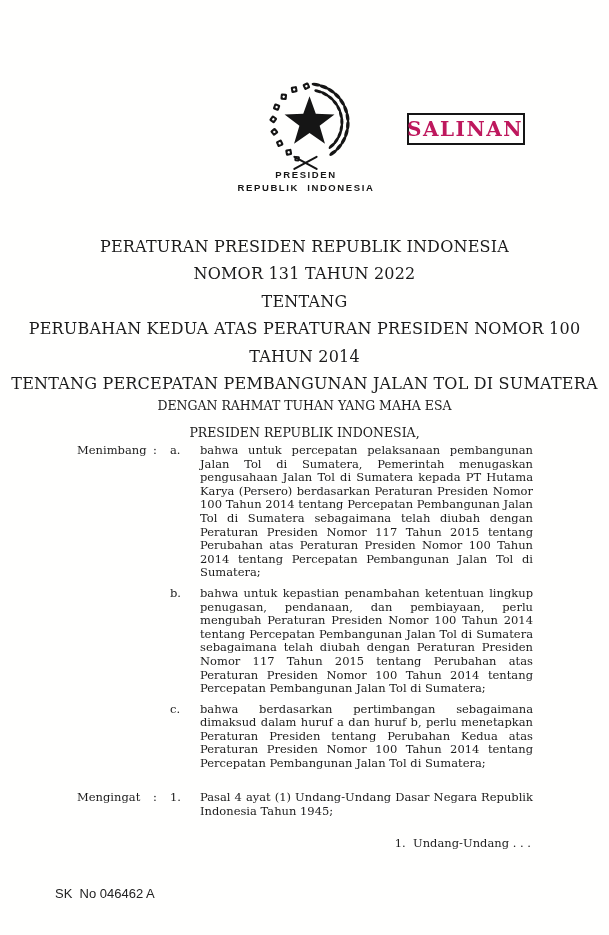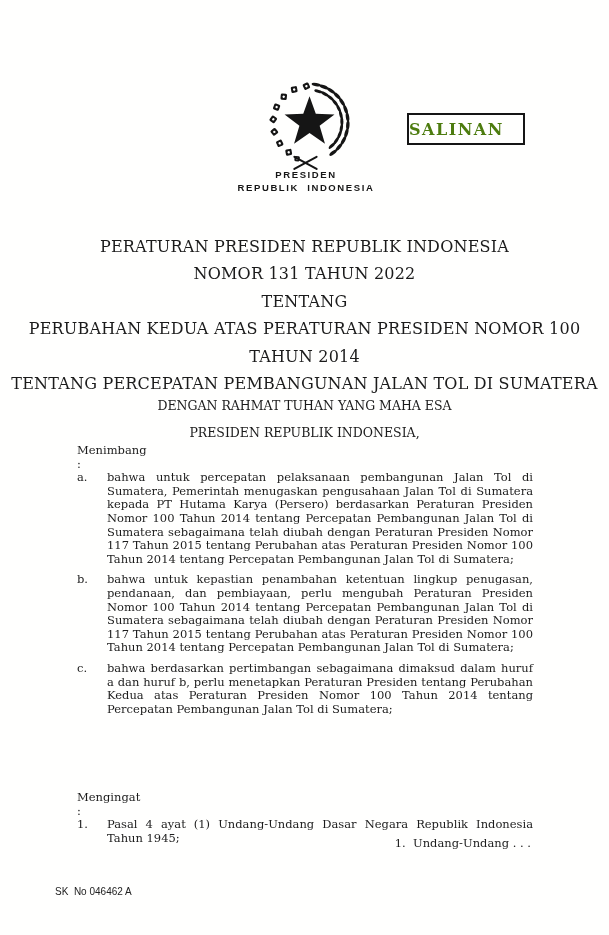--- a/index.html
+++ b/index.html
@@ -15,62 +15,62 @@
   
   .letterhead {
     position:absolute; left:0; top:169px; width:612px; text-align:center;
     font-family:"Liberation Sans", sans-serif; font-weight:bold;
     font-size:9.5px; line-height:12.5px; letter-spacing:1.6px; word-spacing:4px; color:#161616;
   }
 
   
   .salinan {
     position:absolute; left:407px; top:113px; width:114px; height:28px;
-    border:2.5px solid #151515; display:flex; align-items:center; justify-content:flex-start;
-    font-weight:bold; font-size:16px; letter-spacing:1.5px; color:#4d7c0f;
+    border:2.5px solid #151515; display:flex; align-items:center; justify-content:flex-end;
+    font-weight:bold; font-size:20px; letter-spacing:1.5px; color:#be185d;
   }
 
   
   .title-block {
     position:absolute; left:0; top:233px; width:609px; text-align:center;
     font-size:16px; line-height:27.4px; color:#1b1b1b;
   }
   .title-block div { letter-spacing:0.2px; }
 
   
   .invocation-block {
     position:absolute; left:0; top:392px; width:609px; text-align:center;
     font-size:12.5px; line-height:27px; color:#1b1b1b;
   }
 
   
   .clause {
     position:absolute; left:77px; width:456px; display:flex; align-items:flex-start;
-    font-size:11.5px; line-height:13.6px; color:#1c1c1c;flex-direction:column;
+    font-size:11.5px; line-height:13.6px; color:#1c1c1c;
   }
   .clause-label { width:76px; flex-shrink:0; }
   .clause-colon { width:17px; flex-shrink:0; }
   .clause-items { flex:1; display:flex; flex-direction:column; gap:7px; }
   .clause-item { display:flex; align-items:flex-start; }
   .marker { width:30px; flex-shrink:0; }
   .item-text { flex:1; margin:0; text-align:justify; text-justify:inter-word; }
 
   .menimbang { top:444px; }
   .mengingat { top:791px; }
 
   
   .catchword {
     position:absolute; top:836px; right:78px;
     font-size:11.5px; white-space:pre; color:#1c1c1c;
   }
 
   
   .footer-code {
     position:absolute; left:55px; top:886px;
-    font-family:"Liberation Sans", sans-serif; font-size:10px; white-space:pre; color:#222;
+    font-family:"Liberation Sans", sans-serif; font-size:13px; white-space:pre; color:#222;
   }
 </style>
 </head>
 <body>
 
 <div class="page">
 
   <div class="emblem">
     <svg viewBox="0 0 105 95" xmlns="http://www.w3.org/2000/svg" fill="#151515">
 

